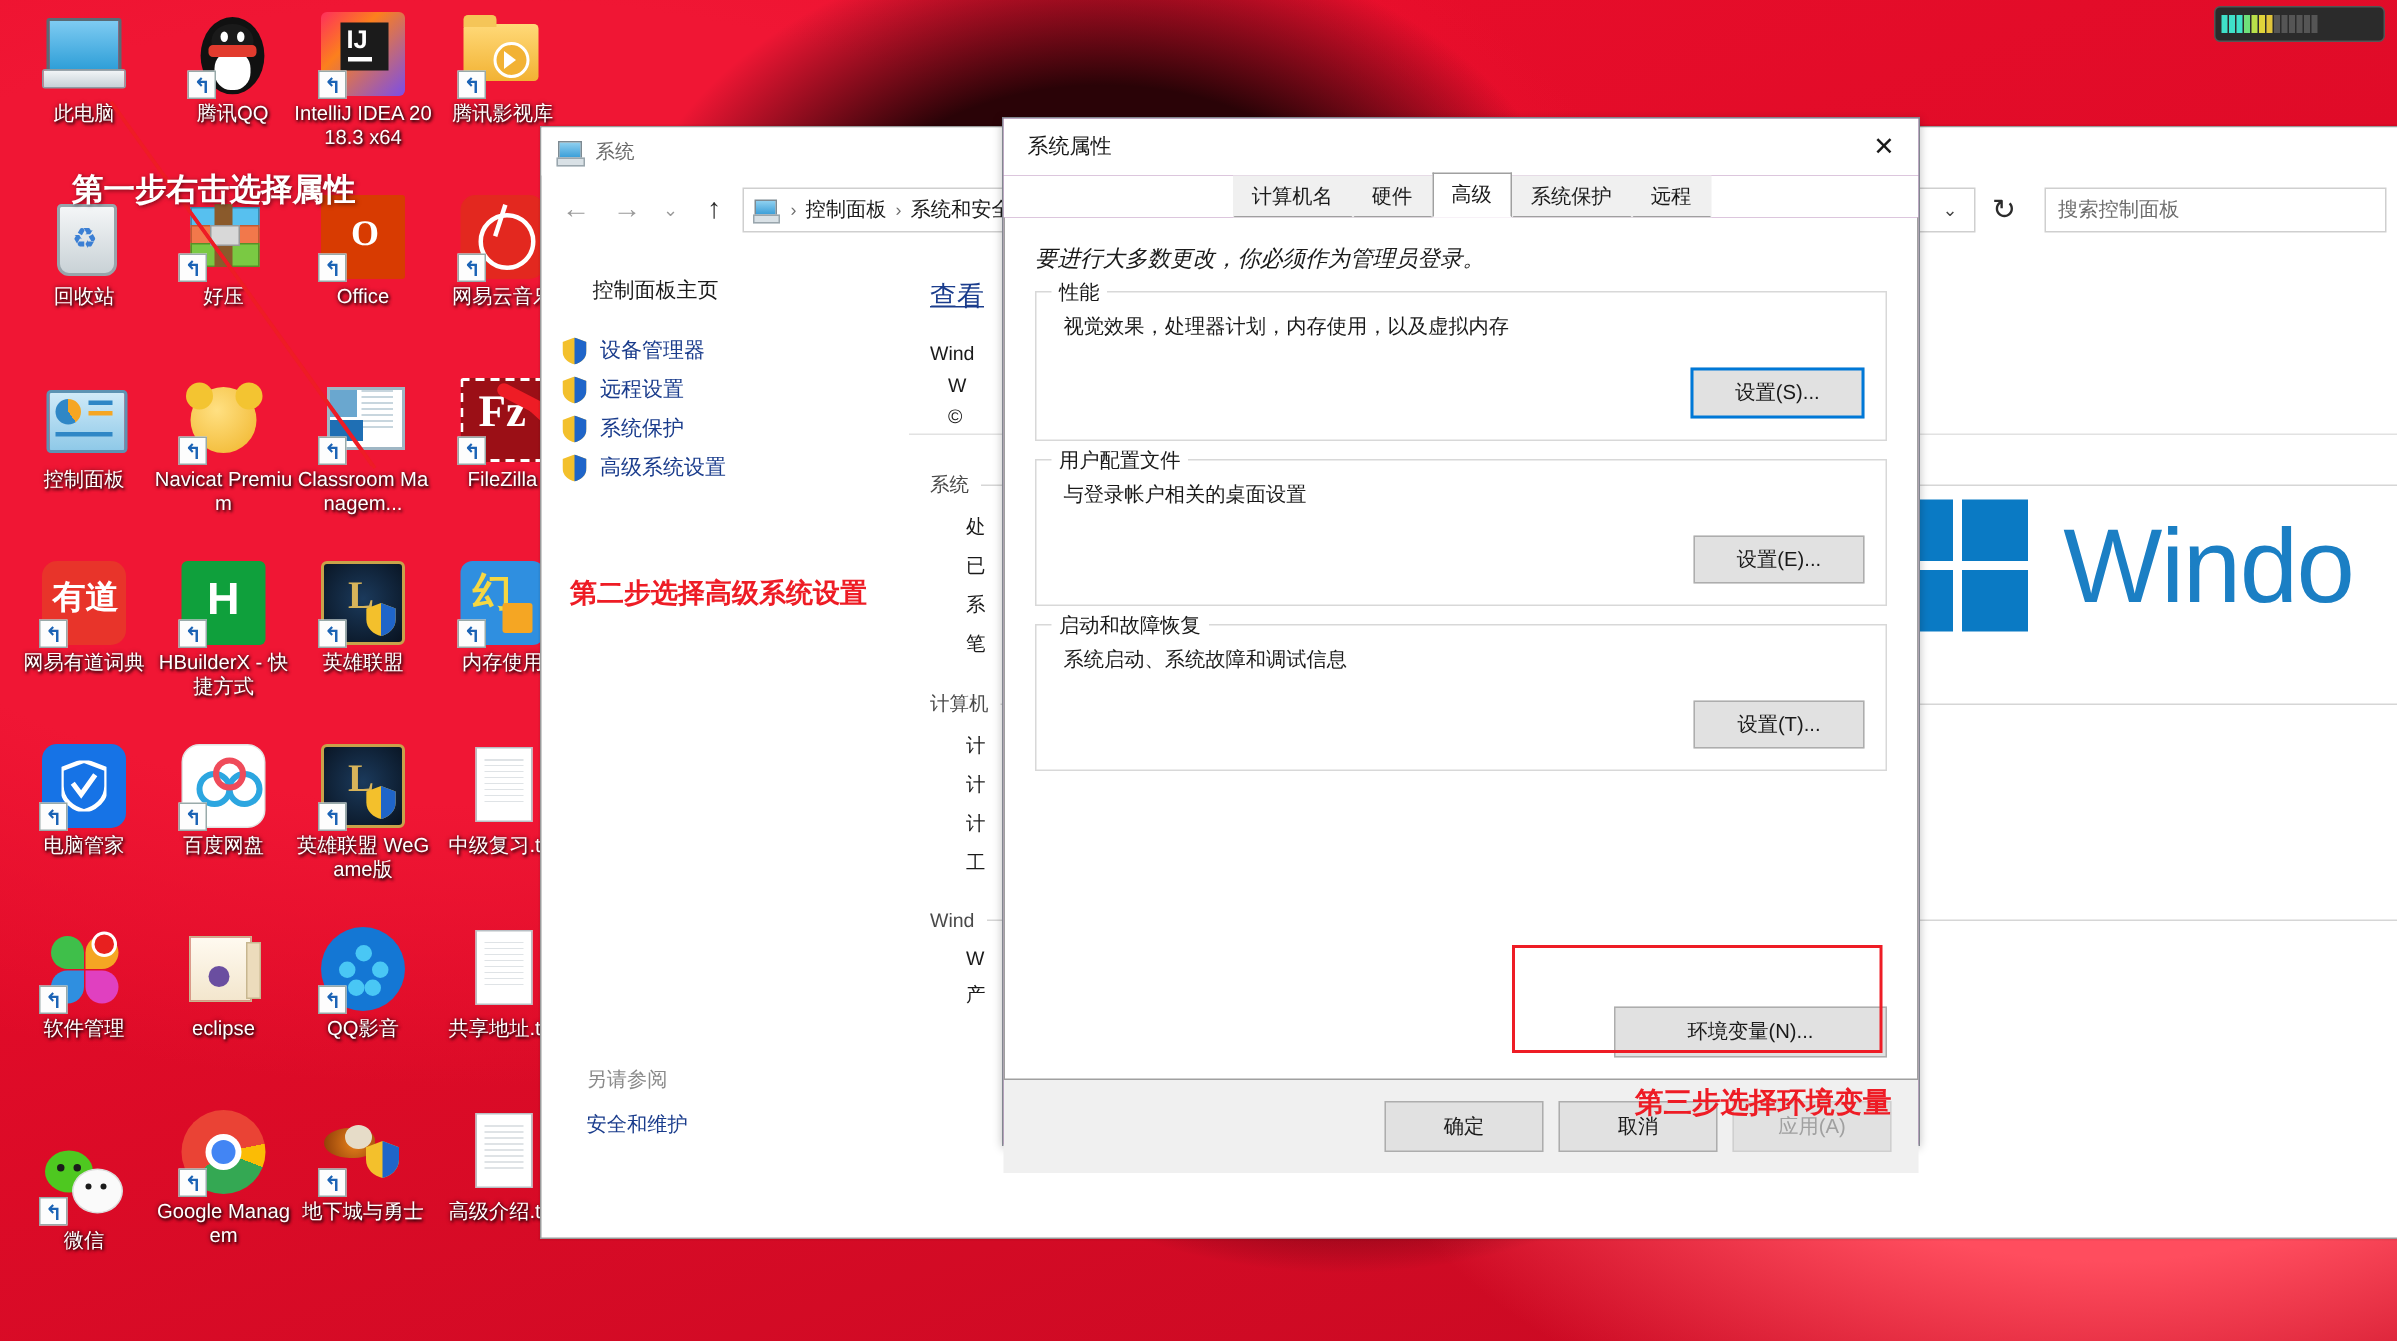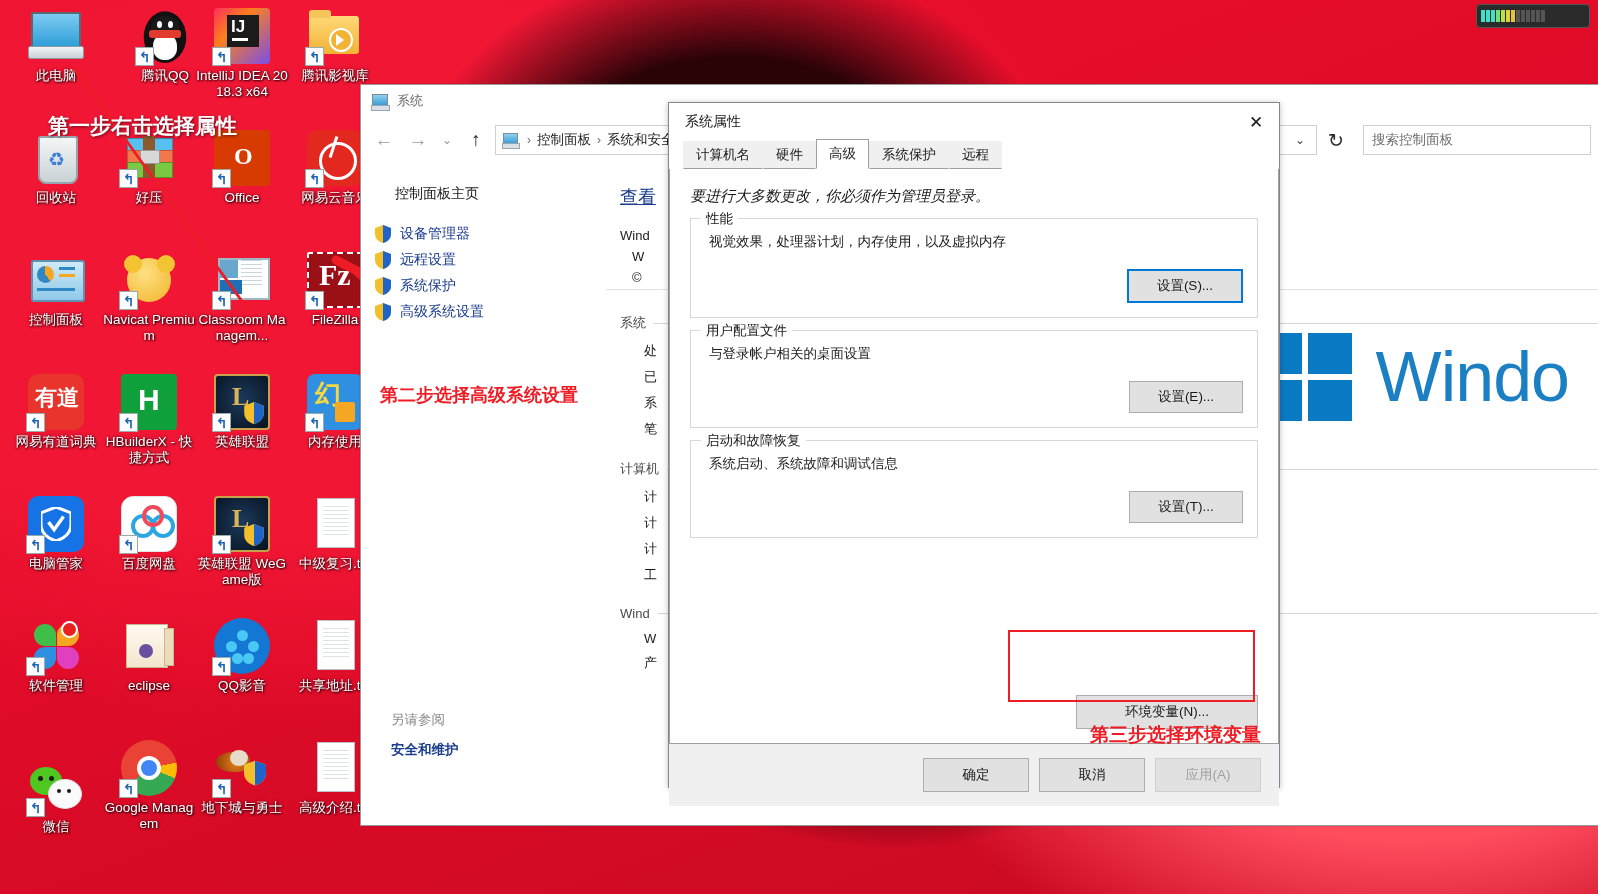--- a/index.html
+++ b/index.html
@@ -72,41 +72,41 @@
   #crumbs .chev{color:#444;font-size:12px;padding:0 5px;}
   #searchbox{width:210px;height:28px;border:1px solid #cfcfcf;background:#fff;margin-left:8px;
     display:flex;align-items:center;padding:0 8px;font-size:13.5px;color:#6d6d6d;flex:none;}
   #exp-body{display:flex;height:calc(100% - 32px - 46px);}
   #exp-side{width:245px;padding:22px 0 0 0;position:relative;}
   .side-home{font-size:14px;color:#1a1a1a;padding:0 0 0 34px;margin-bottom:18px;}
   .side-item{display:flex;align-items:center;gap:9px;padding:4px 0 4px 14px;font-size:14px;color:#1a3c8c;}
   .shield{width:16px;height:18px;position:relative;flex:none;}
   .shield svg{display:block;}
   .side-see{position:absolute;left:30px;bottom:96px;font-size:13.5px;color:#8a8a8a;}
-  .side-link{position:absolute;left:30px;bottom:66px;font-size:13.5px;color:#1a3c8c;font-weight:bold;}
+  .side-link{position:absolute;left:30px;bottom:66px;font-size:13.5px;color:#1a3c8c;}
   #exp-main{flex:1;position:relative;padding:22px 0 0 14px;overflow:hidden;}
   #exp-main .h1{font-size:18px;color:#1a3c8c;text-decoration:underline;margin-bottom:16px;}
   #exp-main .grp{font-size:13px;color:#4a4a4a;margin:14px 0 6px 0;display:flex;align-items:center;gap:8px;}
   #exp-main .grp .rule{flex:1;height:1px;background:#d6d6d6;}
   #exp-main .row{font-size:13px;color:#1a1a1a;padding:4px 0 4px 24px;}
   #exp-main .pln{font-size:13px;color:#1a1a1a;padding:3px 0 3px 12px;}
   #winlogo{position:absolute;right:30px;top:170px;display:flex;align-items:center;gap:24px;}
   .wl-sq{width:92px;height:88px;position:relative;}
   .wl-sq i{position:absolute;background:#0a7ac4;display:block;}
   .wl-txt{font-size:70px;color:#1b7fc4;line-height:1;letter-spacing:-1px;}
   #exp-main .divider{position:absolute;left:0;right:0;height:1px;background:#e2e2e2;}
   
-  #sysprops{position:absolute;left:668px;top:102px;width:610px;height:684px;
+  #sysprops{position:absolute;left:668px;top:78px;width:610px;height:684px;
     background:#701a75;border:1px solid #828790;box-shadow:0 1px 6px rgba(0,0,0,.25);}
   #sp-title{height:38px;background:#fff;display:flex;align-items:center;
     padding-left:16px;border-bottom:0;}
   #sp-title .t{font-size:14px;color:#1a1a1a;}
   #sp-close{margin-left:auto;width:46px;height:37px;display:flex;align-items:center;justify-content:center;
     font-size:17px;color:#1a1a1a;}
-  #sp-tabs{display:flex;align-items:flex-end;height:28px;background:#fff;padding-left:14px;gap:0;}
+  #sp-tabs{display:flex;align-items:flex-end;height:28px;background:#fff;padding-left:14px;gap:0;justify-content:center;}
   .sp-tab{height:26px;padding:0 12px;font-size:13.5px;color:#1a1a1a;display:flex;align-items:center;
     border:1px solid transparent;background:#f0f0f0;border-bottom:1px solid #a0a0a0;}
   .sp-tab.active{background:#fff;border:1px solid #a0a0a0;border-bottom:1px solid #fff;height:28px;}
   #sp-pane{background:#fff;border:1px solid #a0a0a0;border-top:none;margin:0 0 0 0;
     height:calc(100% - 38px - 28px - 62px);padding:18px 20px 0 20px;position:relative;}
   #sp-pane .lead{font-size:15px;color:#1a1a1a;margin-bottom:12px;font-style:italic;}
   .fieldset{border:1px solid #d8d8d8;position:relative;margin-bottom:12px;padding:12px 14px 14px 14px;}
   .fieldset > .lg{position:absolute;top:-9px;left:10px;background:#fff;padding:0 5px;font-size:13.5px;color:#1a1a1a;}
   .fieldset .desc{font-size:13.5px;color:#1a1a1a;margin:2px 0 0 4px;}
   .btnrow{display:flex;justify-content:flex-end;margin-top:18px;}
@@ -126,21 +126,21 @@
 
 <div id="icon-grid">
 
 <div class="dicon" style="left: 9px; top: 8px;">
       <div class="glyph">
         <span class="ic-monitor"></span>
         <span class="ic-monitor-base"></span>
       </div>
       <div class="cap">此电脑</div>
     </div>
-    <div class="dicon" style="left: 118px; top: 8px;">
+    <div class="dicon" style="left: 108px; top: 8px;">
       <div class="glyph">
         <span class="ic-circle" style="background:#111;clip-path:ellipse(38% 46% at 50% 52%);"></span>
         <span style="position:absolute;left:14px;top:8px;width:28px;height:22px;background:#1a1a1a;border-radius:50% 50% 45% 45%;"></span>
         <span style="position:absolute;left:16px;top:26px;width:24px;height:26px;background:#fff;border-radius:45%;"></span>
         <span style="position:absolute;left:12px;top:22px;width:32px;height:8px;background:#e23b2e;border-radius:3px;"></span>
         <span style="position:absolute;left:20px;top:13px;width:5px;height:7px;background:#fff;border-radius:50%;"></span>
         <span style="position:absolute;left:31px;top:13px;width:5px;height:7px;background:#fff;border-radius:50%;"></span>
         <span class="shortcut"></span>
       </div>
       <div class="cap">腾讯QQ</div>

